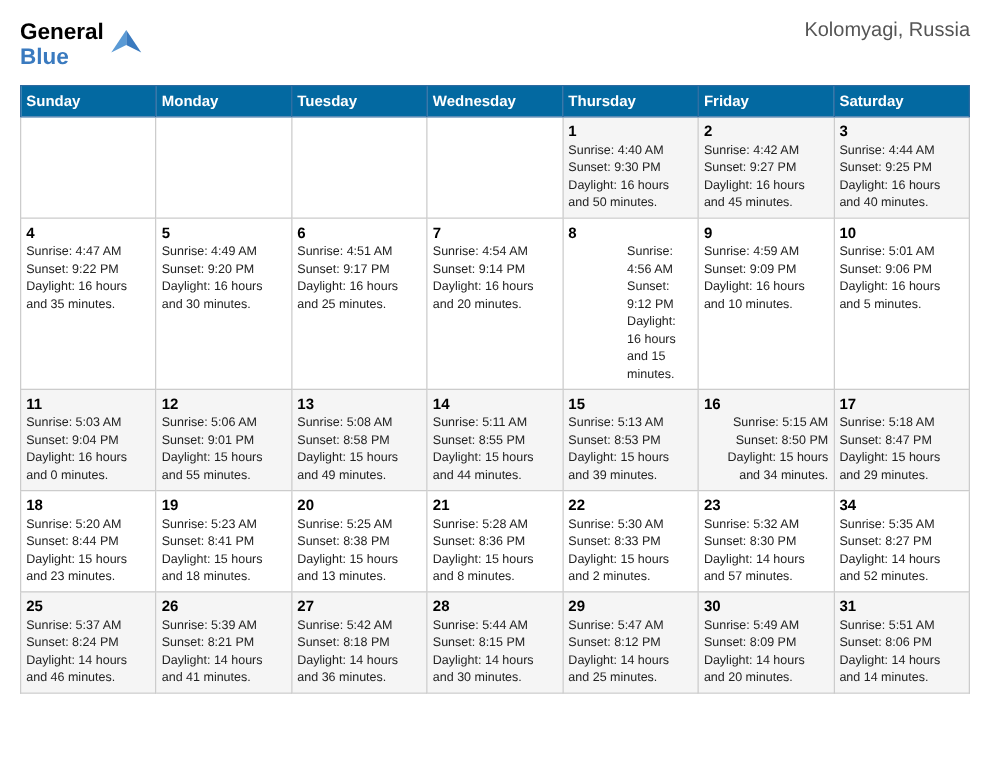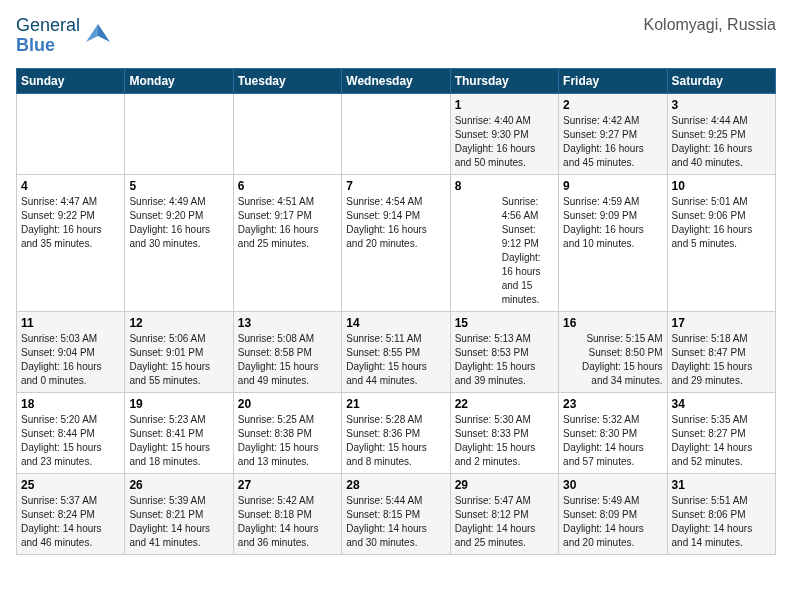--- a/index.html
+++ b/index.html
@@ -20,22 +20,22 @@
       display: flex;
       align-items: center;
     }
     .logo-text {
       display: flex;
       flex-direction: column;
       line-height: 1.1;
     }
     .logo-general {
       font-size: 18px;
-      font-weight: normal;
-      color: #0c4a6e;
+      font-weight: bold;
+      color: #000000;
     }
     .logo-blue {
       font-size: 18px;
       font-weight: bold;
       color: #3a7abf;
     }
     .logo-icon {
       width: 28px;
       height: 28px;
       margin-left: 4px;
@@ -52,21 +52,21 @@
     .location {
       font-size: 16px;
       color: #555;
     }
     table {
       width: 100%;
       border-collapse: collapse;
       font-size: 10.5px;
     }
     thead tr th {
-      background-color: #0c4a6e;
+      background-color: #0369a1;
       color: #fff;
       padding: 5px 4px;
       text-align: left;
       font-size: 12px;
       font-weight: bold;
       border: 1px solid #2d6aa0;
     }
     tbody tr td {
       border: 1px solid #ccc;
       vertical-align: top;

